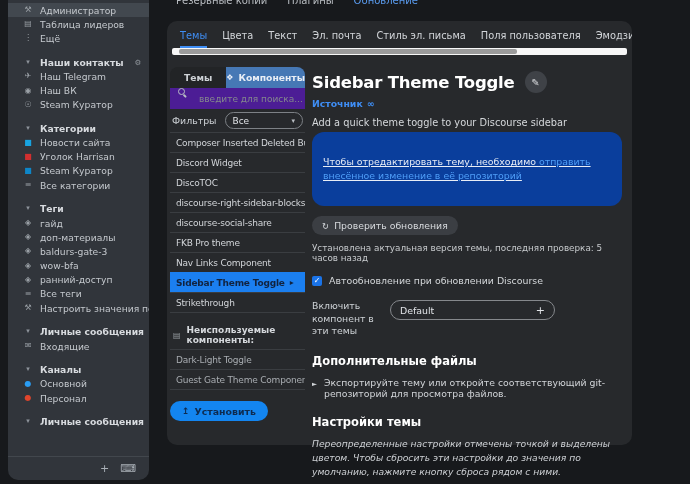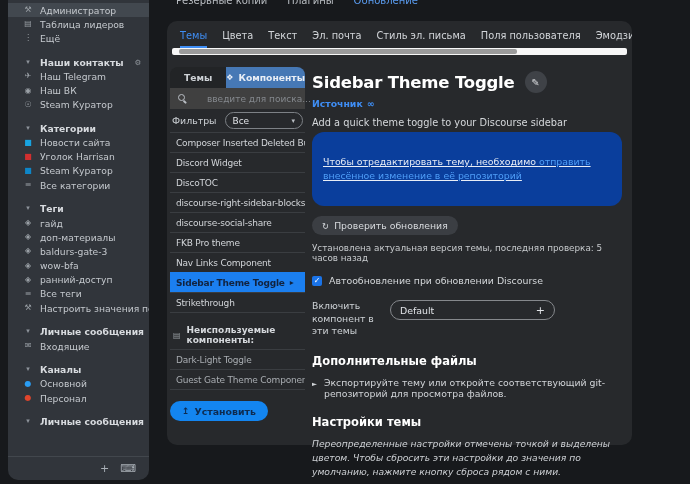--- a/index.html
+++ b/index.html
@@ -38,21 +38,21 @@
   #tabbar .tab.active{color:#3f8ef5;border-bottom:2px solid #3f8ef5;padding-bottom:5px;}
   #hscroll{margin:0 5px;height:7px;background:#f7f7f7;border-radius:2px;position:relative;}
   #hscroll .thumb{position:absolute;left:7px;top:1px;width:338px;height:5px;background:#9b9b9b;border-radius:2px;}
   
   #complist{position:absolute;left:3px;top:46px;width:135px;}
   #ct-tabs{display:flex;height:21px;border-radius:8px 8px 0 0;overflow:hidden;font-size:9.2px;font-weight:600;}
   #ct-tabs .ct{flex:1;display:flex;align-items:center;justify-content:center;gap:5px;cursor:pointer;}
   #ct-themes{background:#222426;color:#ced2d6;}
   #ct-components{background:#4678b5;color:#e9eef6;}
   #ct-components .ico{font-size:8px;}
-  #searchrow{height:21px;display:flex;align-items:center;gap:20px;padding:0 8px;background:#404040;}
+  #searchrow{height:21px;display:flex;gap:12px;padding:0 8px;background:#4c1d95;}
   .mag{position:relative;width:9px;height:9px;flex:none;}
   .mag::before{content:'';position:absolute;width:5px;height:5px;border:1.4px solid #b9bec4;border-radius:50%;left:0;top:0;}
   .mag::after{content:'';position:absolute;width:4px;height:1.5px;background:#b9bec4;transform:rotate(45deg);left:5px;top:6.5px;border-radius:1px;}
   #searchrow input{flex:1;background:transparent;border:none;outline:none;color:#d5d8db;
     font-size:9px;font-family:inherit;padding:0;}
   #searchrow input::placeholder{color:#84888d;}
   #filtersrow{height:23px;display:flex;align-items:center;gap:8px;padding:0 2px;font-size:9.4px;color:#ced2d6;}
   #filter-select{flex:1;height:15px;border:1px solid #7d8186;border-radius:10px;padding:0 7px;
     display:flex;align-items:center;justify-content:space-between;font-size:9px;color:#dfe2e6;cursor:pointer;}
   #filter-select .chev{font-size:7px;color:#b9bec4;}

